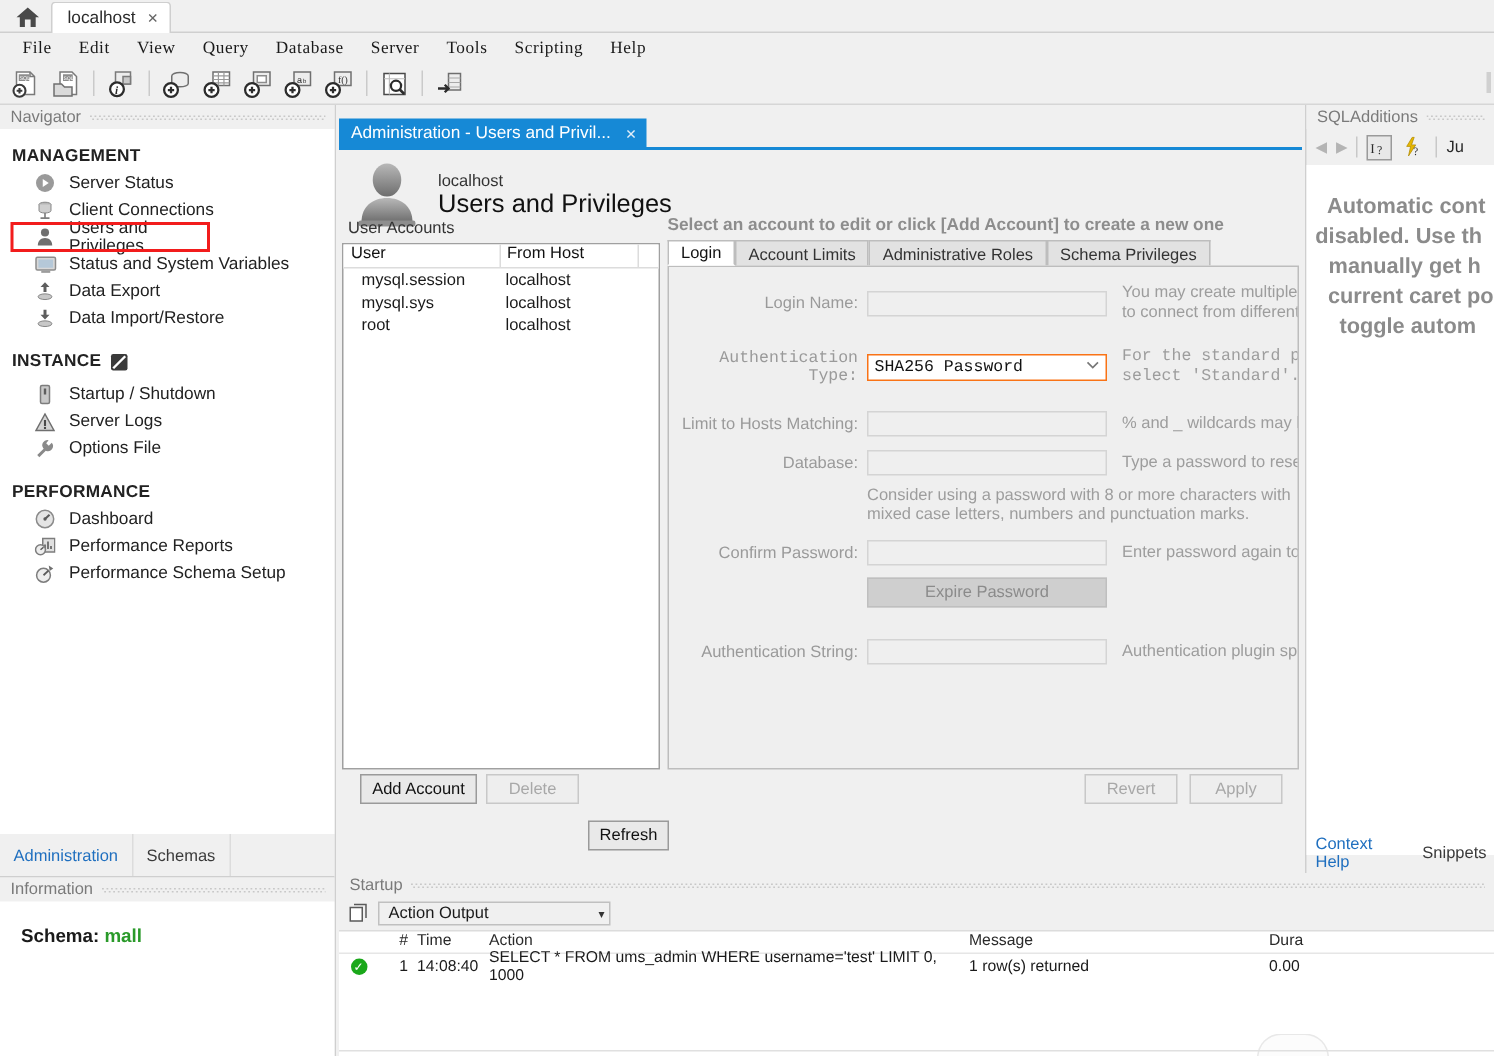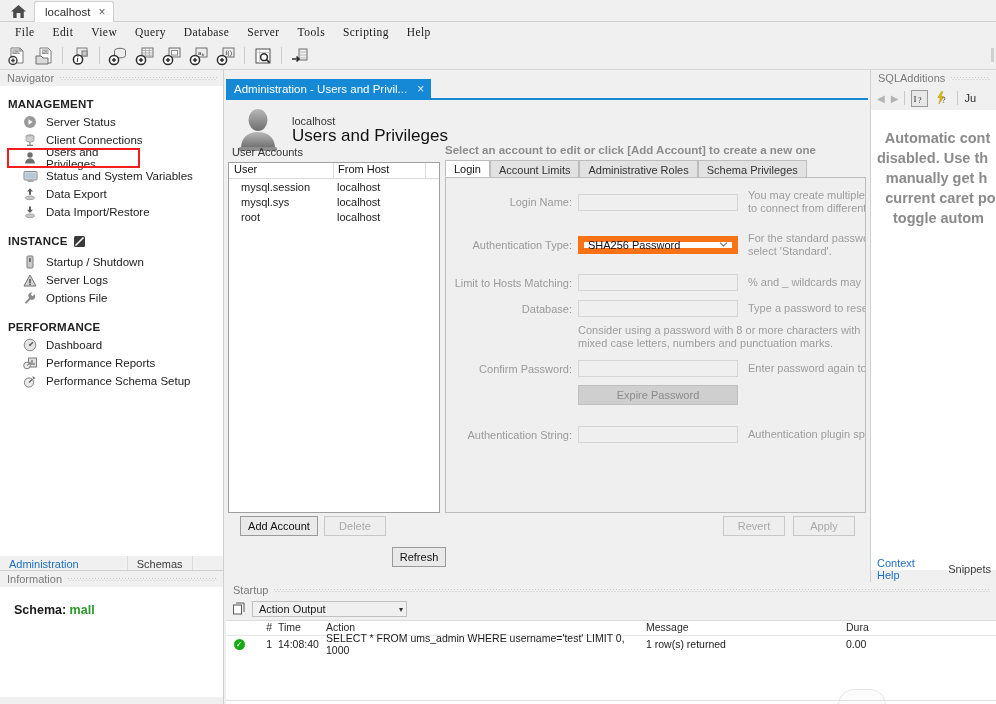--- a/index.html
+++ b/index.html
@@ -96,21 +96,21 @@
   }
   .nav-item .ni-icon { width: 16px; height: 15px; display:flex; align-items:center; justify-content:center; flex:0 0 16px; }
   .nav-item.highlighted {
     outline: 2px solid #f21c1c; outline-offset: -1px;
     margin-left: 8px; padding-left: 14px; width: 131px;
   }
   .nav-spacer { height: 10px; }
 
   
   .leftbottom { position:absolute; left:0; top: 556px; width: 224px; height: 148px; background:#f0f0f0; border-right:1px solid #cfcfcf; }
-  .lb-tabs { display:flex; height: 15px; border-bottom: 1px solid #cfcfcf; background:#f0f0f0;gap:39px;}
+  .lb-tabs { display:flex; height: 29px; border-bottom: 1px solid #cfcfcf; background:#f0f0f0;}
   .lb-tab { padding: 2px 9px 0 9px; font-size: 11px; color:#444; display:flex; align-items:center;}
   .lb-tab.active { color:#1f6fbf; background:#f0f0f0; }
   .lb-tab.inactive { background:#f0f0f0; color:#3a3a3a; border-left:1px solid #dcdcdc; border-right:1px solid #dcdcdc;}
   .info-body { background:#fff; height: 110px; padding: 16px 0 0 14px; }
   .info-schema { font-size: 12.5px; font-weight: bold; color:#1a1a1a;}
   .info-schema .val { color: #2a9a2a; }
 
   
   .main {
     position: absolute; left: 226px; top: 70px; width: 642px; height: 512px;
@@ -160,21 +160,21 @@
     height: 336px; background: #efefef; border:1px solid #bdbdbd;
     position: relative; overflow: hidden;
   }
   .frm-row { position:absolute; display:flex; align-items:center; }
   .frm-label { text-align: right; font-size: 11px; color: #9a9a9a; }
   .frm-input {
     height: 17px; background: #efefef; border:1px solid #d4d4d4;
     font-size: 11px; color:#666; padding: 0 4px;
   }
   .frm-select {
-    height: 18px; background:#fff; border:6px solid #f97316;
+    height: 18px; background:#fff; border:1px solid #f97316;
     font-size: 11px; color:#111; padding: 0 4px;
     display:flex; align-items:center; justify-content:space-between;
   }
   .sel-caret { color:#777; font-size: 9px; }
   .frm-hint { font-size: 11px; color:#9d9d9d; line-height: 13px; }
   .frm-note { font-size: 11px; color:#9d9d9d; line-height: 13px; }
   .btn-expire {
     height: 20px; background:#cfcfcf; border:1px solid #bfbfbf;
     font-size: 11px; color:#8b8b8b; display:flex; align-items:center; justify-content:center;
   }
@@ -588,21 +588,21 @@
 
       <div class="dt-panel">
 
         <div class="frm-row" style="left:0; top:11px;">
           <div class="frm-label" style="width:126px;">Login Name:</div>
           <div class="frm-input" style="width:160px; margin-left:6px;"></div>
           <div class="frm-hint" style="width:130px; margin-left:10px; white-space:pre;">You may create multiple acco
 to connect from different ho</div>
         </div>
 
-        <div class="frm-row" style="left:0; top:54px;">
+        <div class="frm-row" style="left:0; top:54px;font-family:Liberation Mono, monospace;">
           <div class="frm-label" style="width:126px;">Authentication Type:</div>
           <div class="frm-select" style="width:160px; margin-left:6px;">
             <span>SHA256 Password</span>
             <span class="sel-caret">
               <svg width="9" height="7" viewBox="0 0 9 7">
                   <path d="M1 1.6 L4.5 5 L8 1.6" fill="none" stroke="#777" stroke-width="1.1"></path>
                 </svg>
             </span>
           </div>
           <div class="frm-hint" style="width:130px; margin-left:10px; white-space:pre;">For the standard password 

